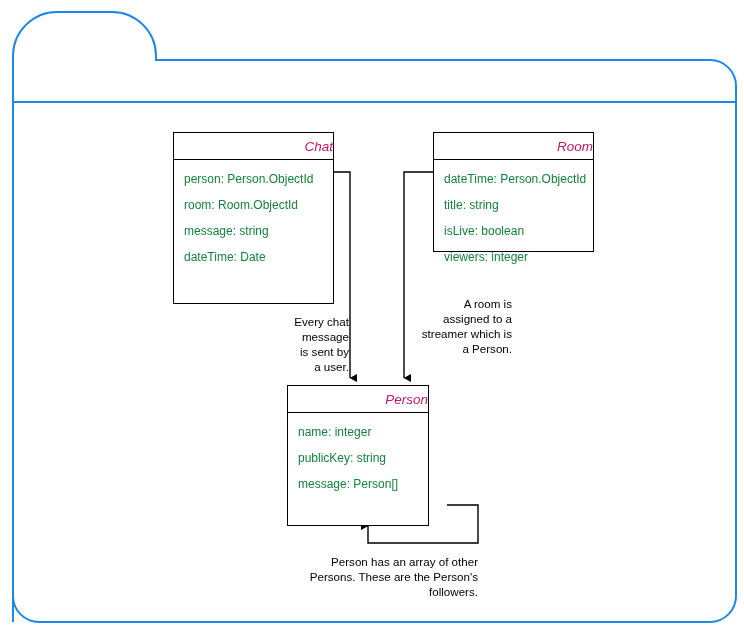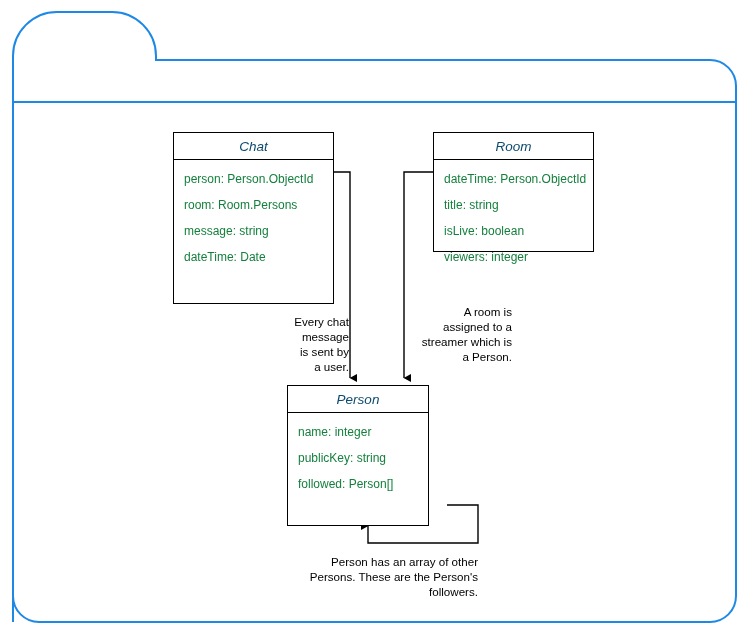--- a/index.html
+++ b/index.html
@@ -28,24 +28,24 @@
   .uml-class {
     position: absolute;
     box-sizing: border-box;
     background: #ffffff;
     border: 1.4px solid #000000;
   }
   .uml-title {
     box-sizing: border-box;
     height: 27px;
     line-height: 27px;
-    text-align: center;
+    text-align: right;
     font-style: italic;
     font-size: 13.5px;
-    color: #0c4a6e;
+    color: #be185d;
     border-bottom: 1.4px solid #000000;
     white-space: nowrap;
   }
   .uml-attrs {
     padding: 6px 0 0 0;
   }
   .uml-attr {
     height: 26px;
     line-height: 26px;
     padding-left: 10px;
@@ -100,51 +100,51 @@
 
     <path d="M 433,172 L 404,172 L 404,378" fill="none" stroke="#000000" stroke-width="1.4" marker-end="url(#arrow-down)"></path>
 
     <path d="M 447,505 L 478,505 L 478,543 L 368,543 L 368,526" fill="none" stroke="#000000" stroke-width="1.4" marker-end="url(#arrow-up)"></path>
   </svg>
 
   <div class="uml-class" style="left:173px; top:132px; width:161px; height:172px;">
     <div class="uml-title">Chat</div>
     <div class="uml-attrs">
       <div class="uml-attr">person: Person.ObjectId</div>
-      <div class="uml-attr">room: Room.Persons</div>
+      <div class="uml-attr">room: Room.ObjectId</div>
       <div class="uml-attr">message: string</div>
       <div class="uml-attr">dateTime: Date</div>
     </div>
   </div>
 
   <div class="uml-class" style="left:433px; top:132px; width:161px; height:120px;">
     <div class="uml-title">Room</div>
     <div class="uml-attrs">
       <div class="uml-attr">dateTime: Person.ObjectId</div>
       <div class="uml-attr">title: string</div>
       <div class="uml-attr">isLive: boolean</div>
       <div class="uml-attr">viewers: integer</div>
     </div>
   </div>
 
   <div class="uml-class" style="left:287px; top:385px; width:142px; height:141px;">
     <div class="uml-title">Person</div>
     <div class="uml-attrs">
       <div class="uml-attr">name: integer</div>
       <div class="uml-attr">publicKey: string</div>
-      <div class="uml-attr">followed: Person[]</div>
+      <div class="uml-attr">message: Person[]</div>
     </div>
   </div>
 
   <div class="edge-label" style="left:253px; top:314px; width:96px;">Every chat
 message
 is sent by
 a user.</div>
 
-  <div class="edge-label" style="left:398px; top:304px; width:114px;">A room is
+  <div class="edge-label" style="left:398px; top:296px; width:114px;">A room is
 assigned to a
 streamer which is
 a Person.</div>
 
   <div class="edge-label" style="left:262px; top:554px; width:216px;">Person has an array of other
 Persons. These are the Person's
 followers.</div>
 
 </div>
 

